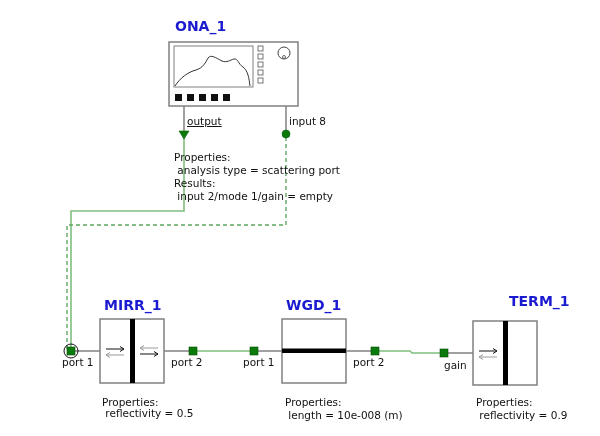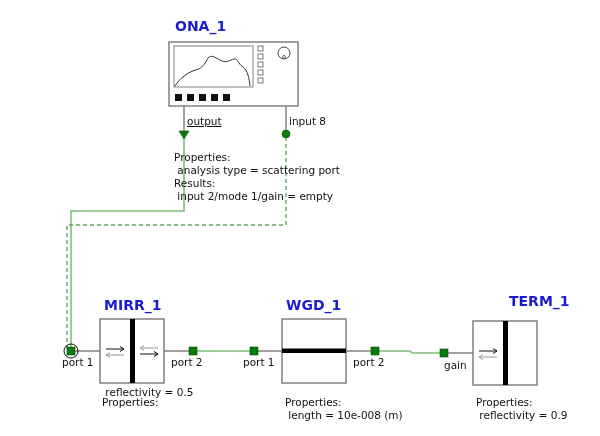--- a/index.html
+++ b/index.html
@@ -102,21 +102,21 @@
 <div class="lbl" style="left:289px; top:115px;">input 8</div>
 <div class="lbl" style="left:174px; top:151px;">Properties:</div>
 <div class="lbl" style="left:174px; top:164px;"> analysis type = scattering port</div>
 <div class="lbl" style="left:174px; top:177px;">Results:</div>
 <div class="lbl" style="left:174px; top:190px;"> input 2/mode 1/gain = empty</div>
 
 <div class="title" style="left:104px; top:297px;">MIRR_1</div>
 <div class="lbl" style="left:62px; top:356px;">port 1</div>
 <div class="lbl" style="left:171px; top:356px;">port 2</div>
 <div class="lbl" style="left:102px; top:396px;">Properties:</div>
-<div class="lbl" style="left:102px; top:386px;"> reflectivity = 0.5</div>
+<div class="lbl" style="left:102px; top:407px;"> reflectivity = 0.5</div>
 
 <div class="title" style="left:286px; top:297px;">WGD_1</div>
 <div class="lbl" style="left:243px; top:356px;">port 1</div>
 <div class="lbl" style="left:353px; top:356px;">port 2</div>
 <div class="lbl" style="left:285px; top:396px;">Properties:</div>
 <div class="lbl" style="left:285px; top:409px;"> length = 10e-008 (m)</div>
 
 <div class="title" style="left:478px; top:293px;margin-left:31px;">TERM_1</div>
 <div class="lbl" style="left:444px; top:359px;">gain</div>
 <div class="lbl" style="left:476px; top:396px;">Properties:</div>

